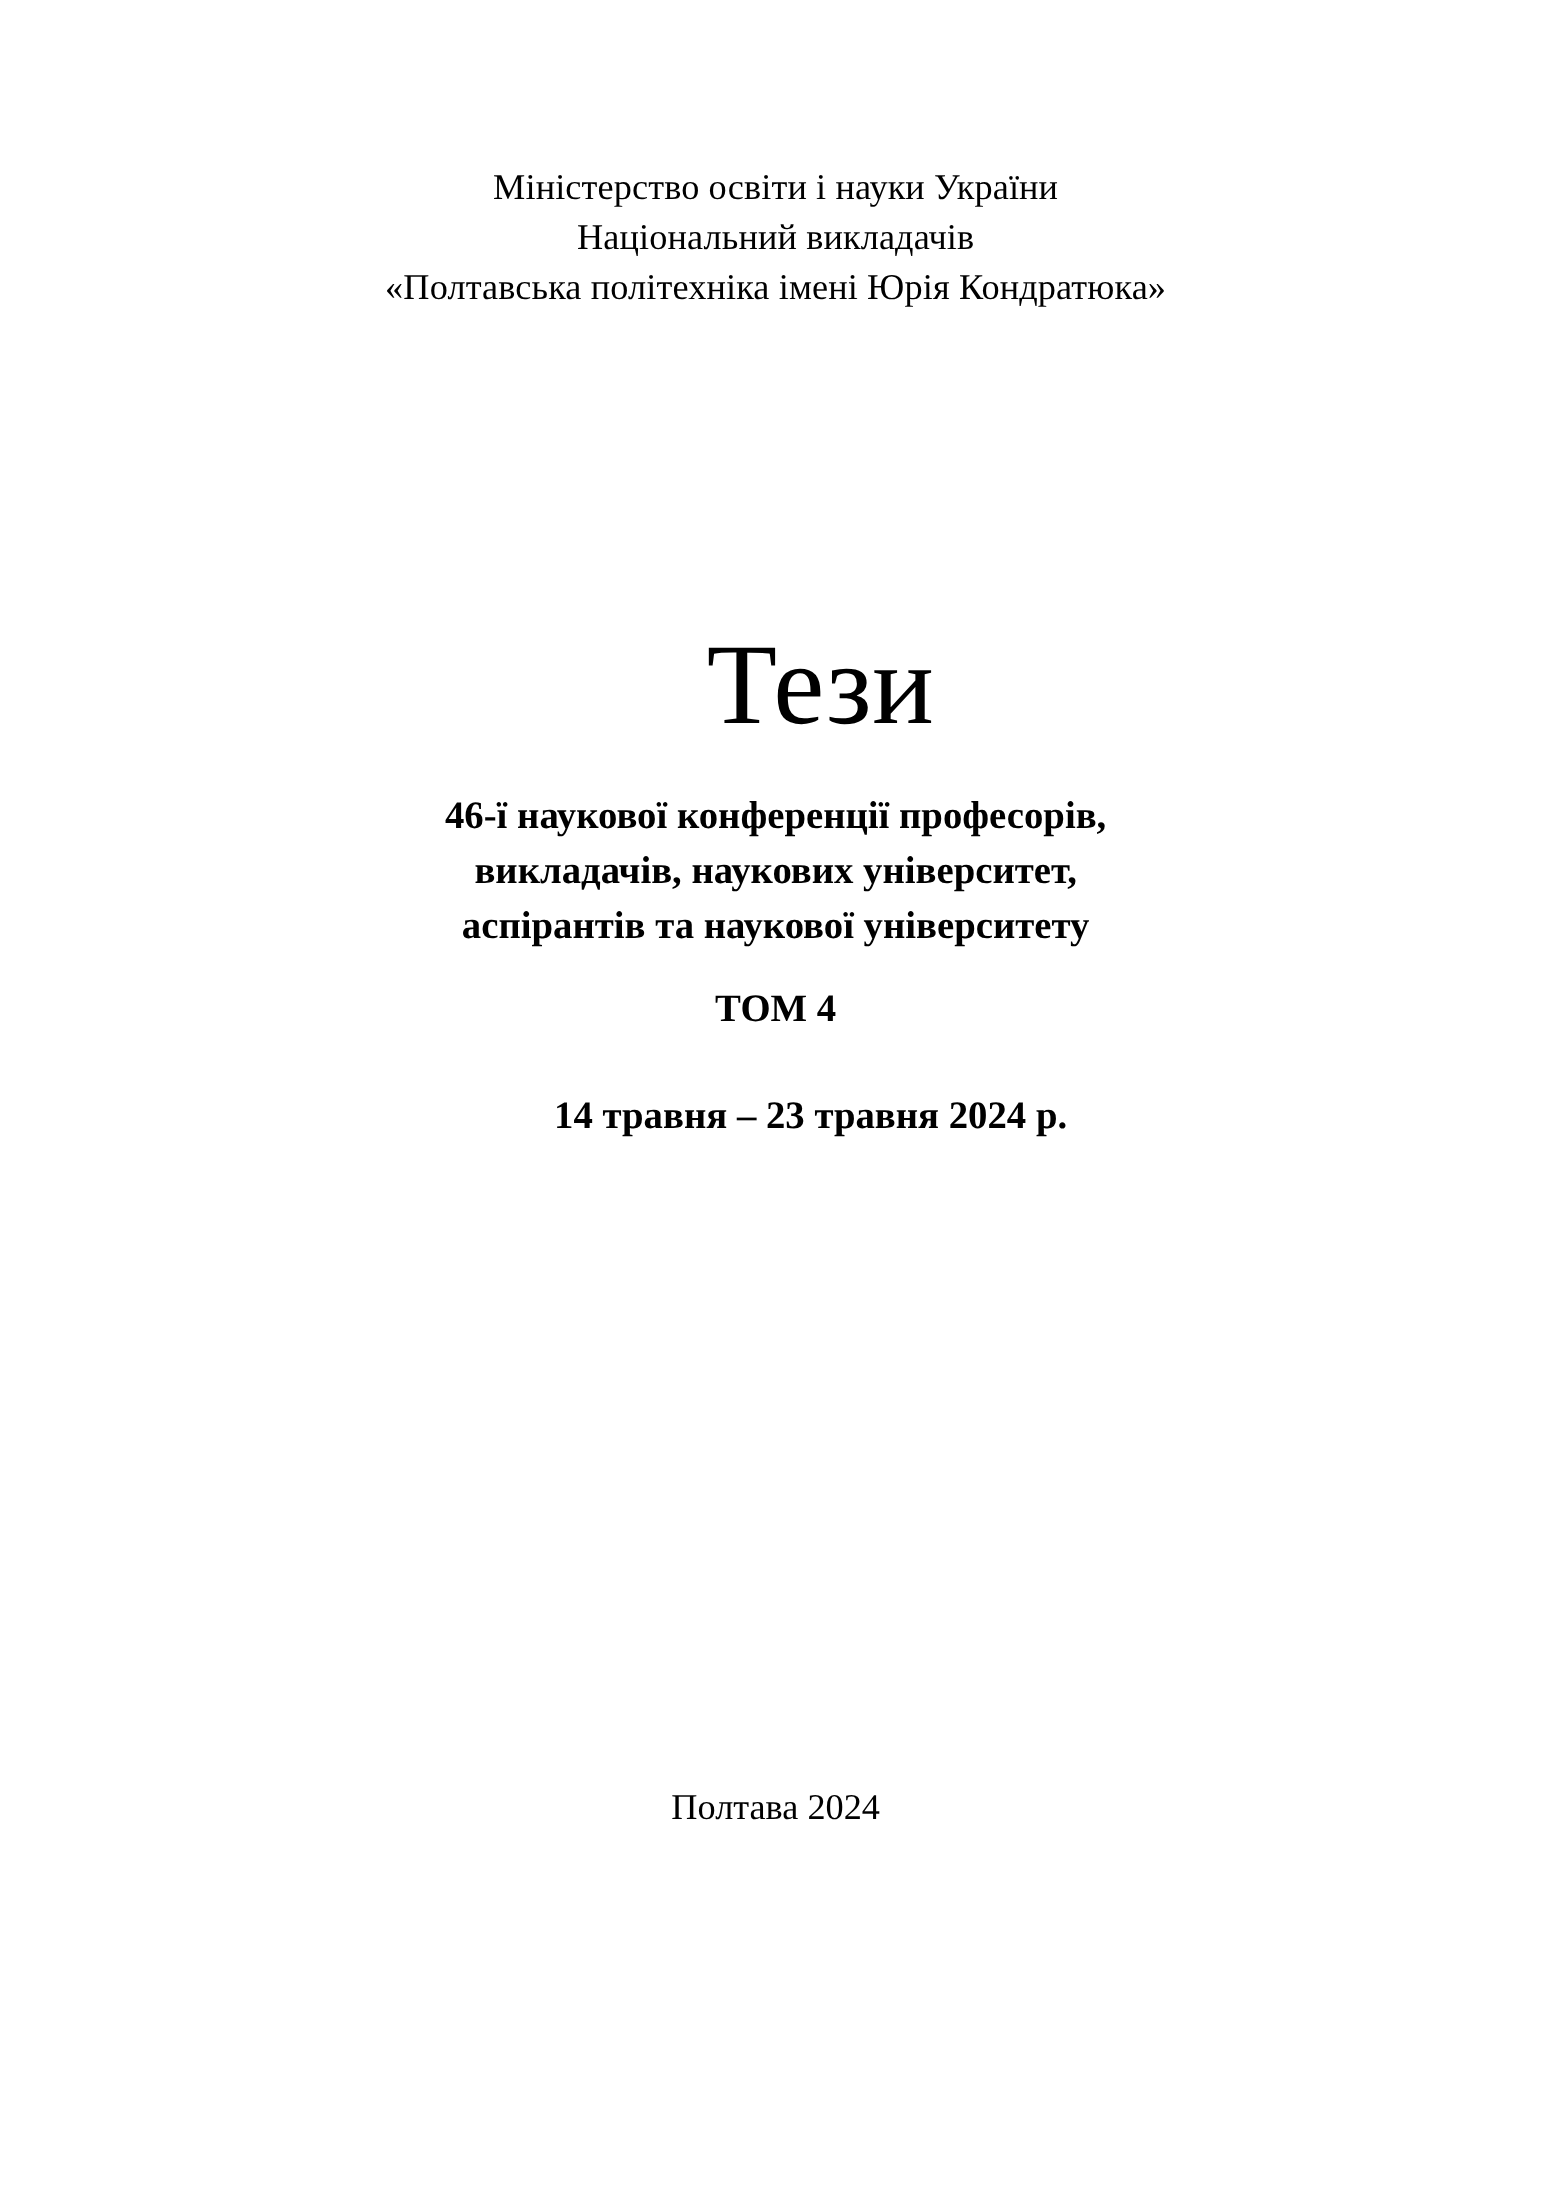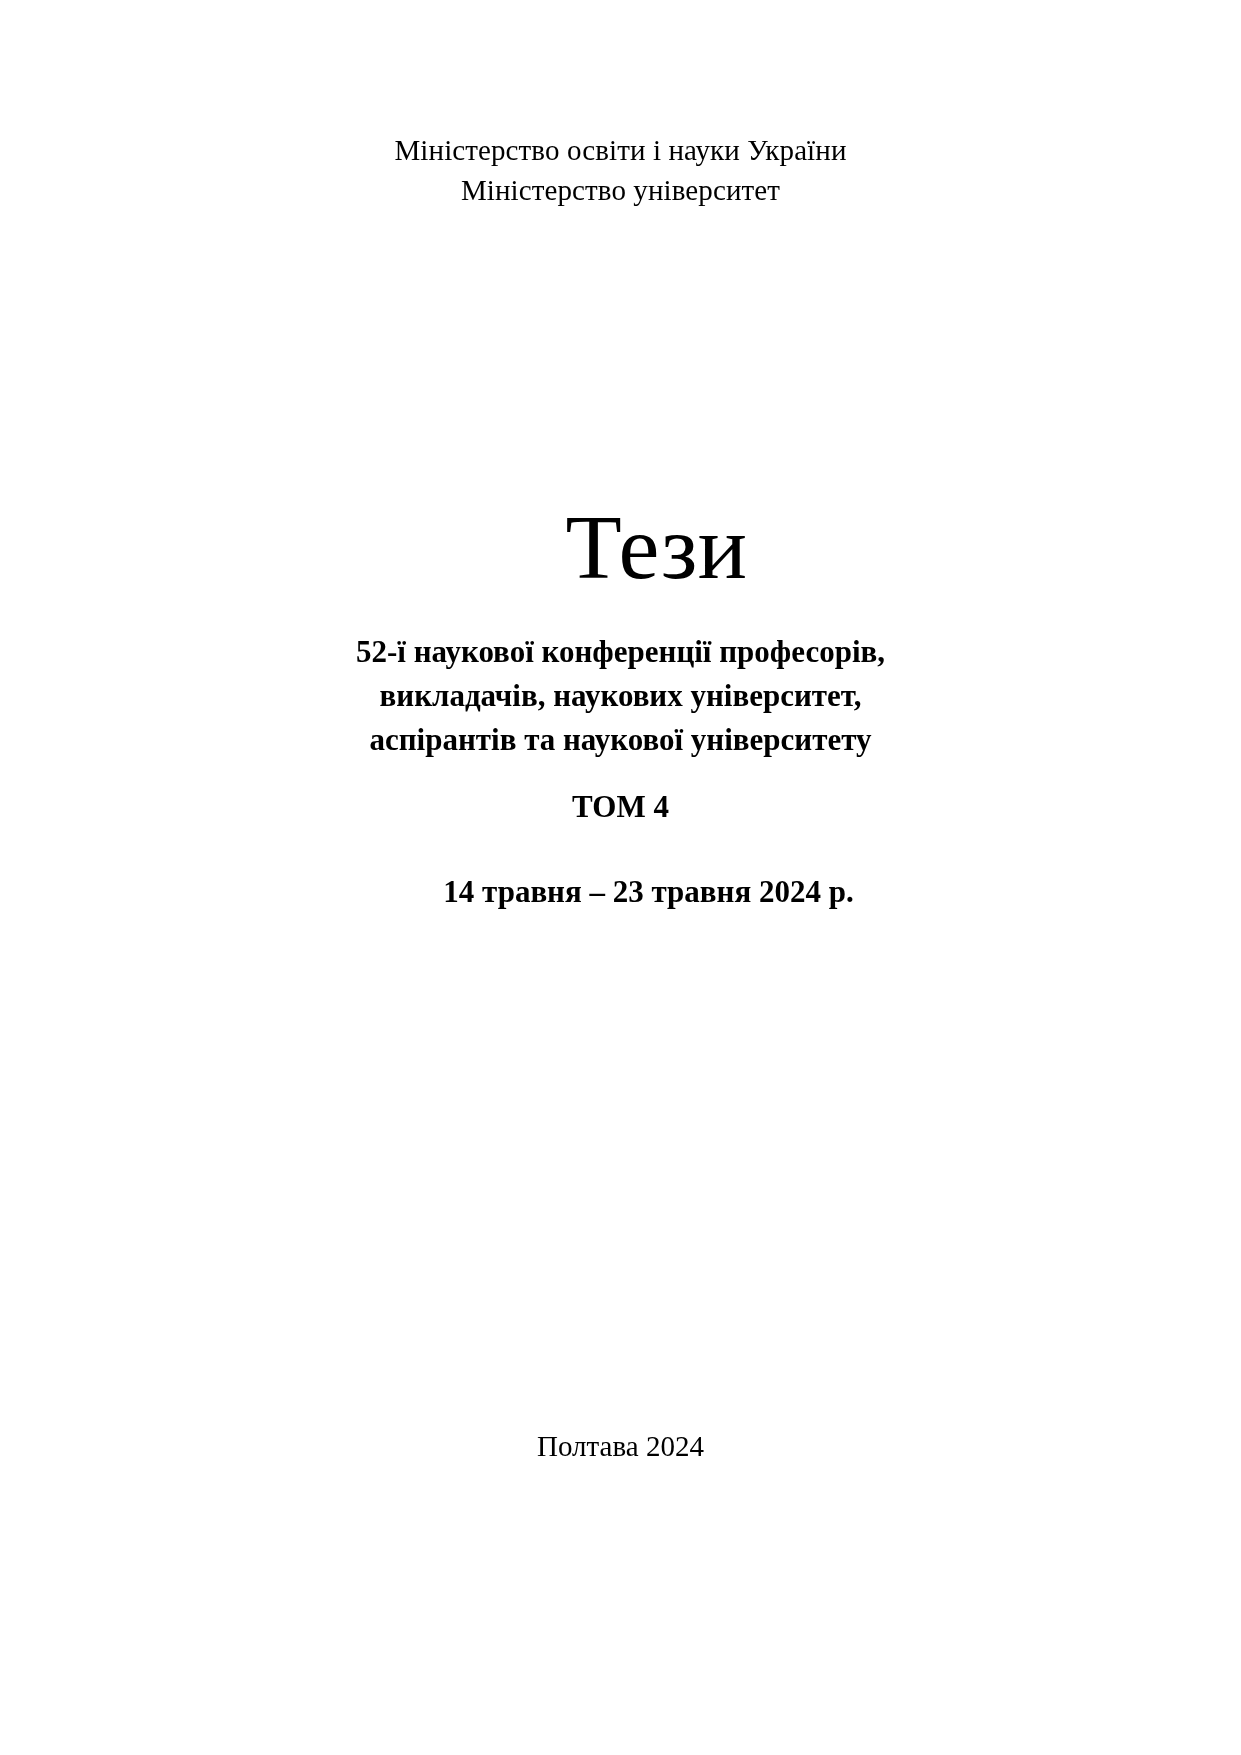--- a/index.html
+++ b/index.html
@@ -104,27 +104,28 @@
     font-weight: 400;
   }
 </style>
 </head>
 <body>
 
 <div class="page">
 
   <div class="masthead">
     <div class="line">Міністерство освіти і науки України</div>
-    <div class="line">Міністерство університет</div>
+    <div class="line">Національний викладачів</div>
+    <div class="line">«Полтавська політехніка імені Юрія Кондратюка»</div>
   </div>
 
   <div class="main-title">Тези</div>
 
   <div class="subtitle">
-    <div class="line">52-ї наукової конференції професорів,</div>
+    <div class="line">46-ї наукової конференції професорів,</div>
     <div class="line">викладачів, наукових університет,</div>
     <div class="line">аспірантів та наукової університету</div>
   </div>
 
   <div class="volume">ТОМ 4</div>
 
   <div class="dates">14 травня – 23 травня 2024 р.</div>
 
   <div class="footer">Полтава 2024</div>
 

